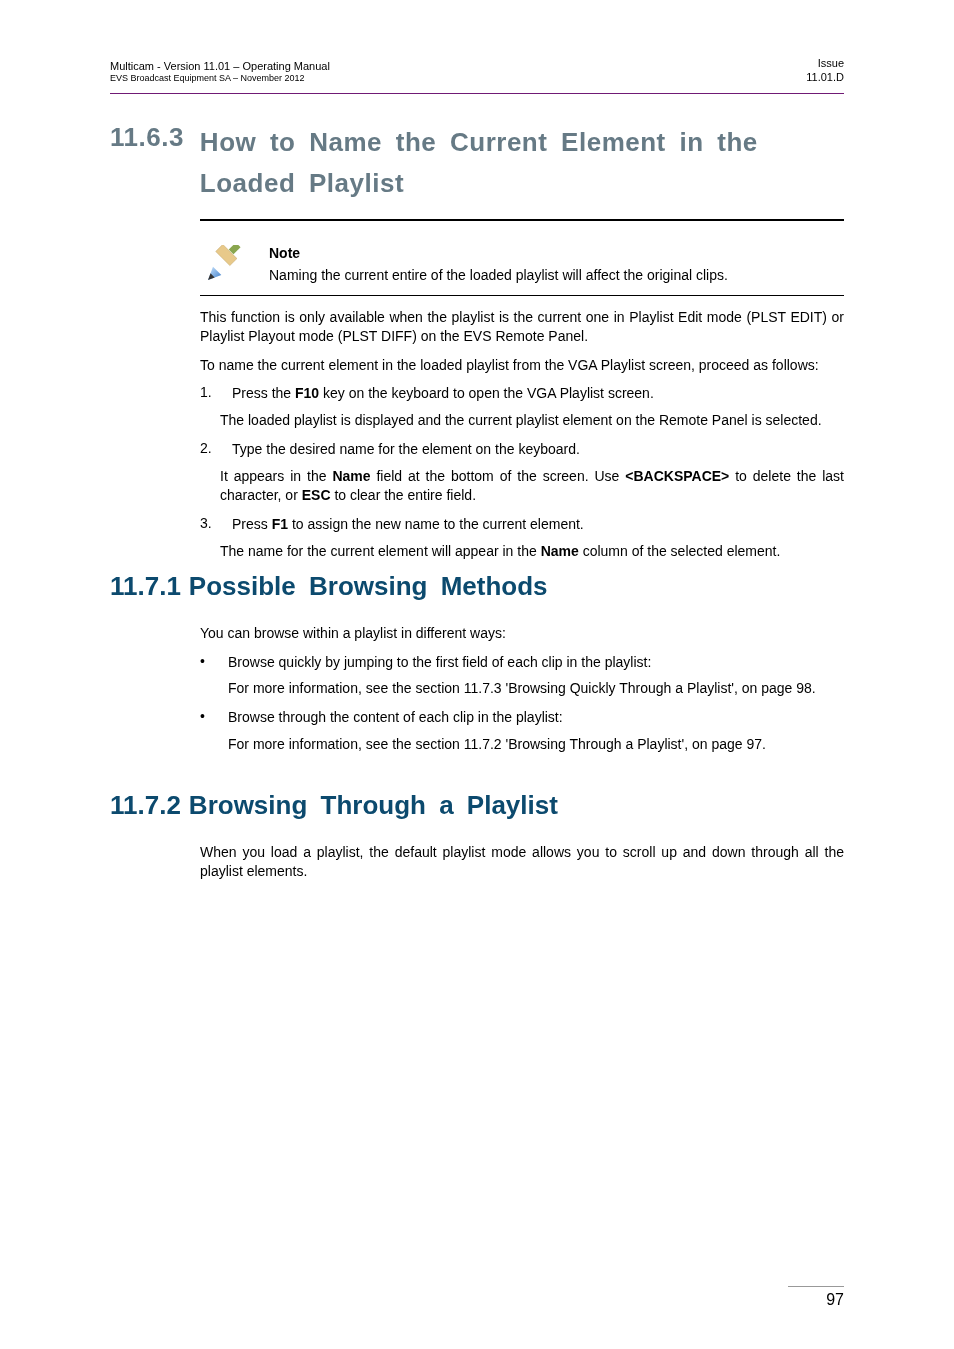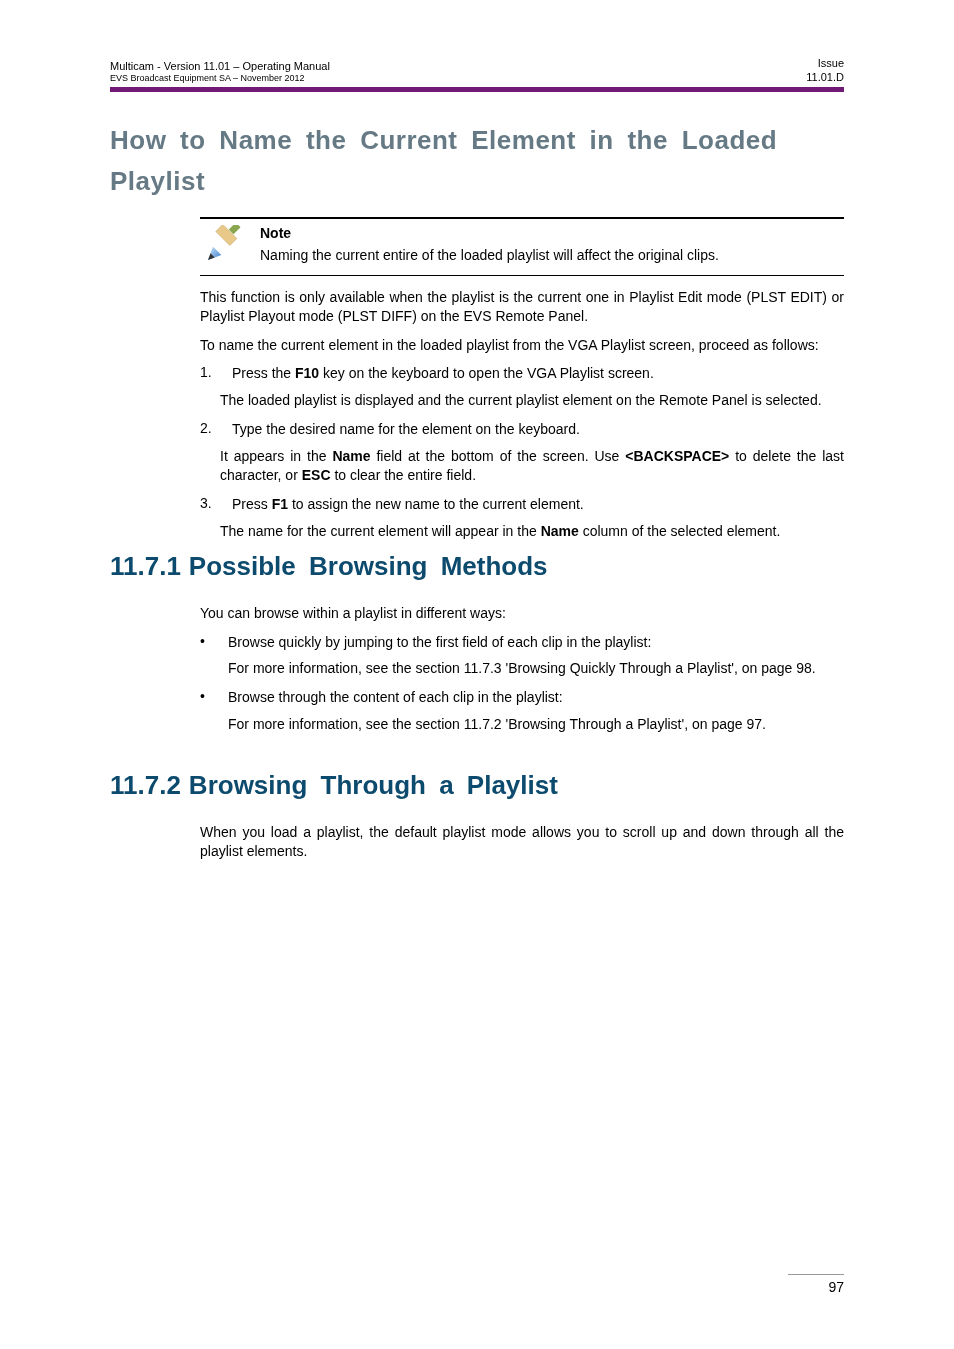--- a/index.html
+++ b/index.html
@@ -11,43 +11,43 @@
     position: relative;
     color: #000;
   }
   .page {
     padding: 56px 110px 40px 110px;
   }
   .header-row {
     display: flex;
     justify-content: space-between;
     align-items: flex-end;
-    border-bottom: 5px solid #701a75;
-    padding-bottom: 2px;
+    border-bottom: 1px solid #701a75;
+    padding-bottom: 8px;
     margin-bottom: 28px;
   }
   .header-left { font-size: 11px; line-height: 1.3; }
   .header-left .line1 { font-size: 11px; }
   .header-left .line2 { font-size: 9px; }
   .header-right { font-size: 11px; text-align: right; line-height: 1.3; }
   .h3-num {
     color: #667a85;
     font-weight: bold;
     font-size: 26px;
     display: flex;
     gap: 16px;
     margin-bottom: 14px;
     letter-spacing: 0.5px;
   }
   .h3-num .num { flex: 0 0 auto; }
   .h3-num .txt { flex: 1; word-spacing: 6px; line-height: 1.6; }
   .body-block { margin-left: 90px; }
   .note-rule-top { border-top: 2px solid #000; margin-top: 10px; }
   .note-rule-bottom { border-bottom: 1px solid #000; padding-bottom: 10px; margin-bottom: 12px; }
-  .note-wrap { display: flex; gap: 14px; padding-top: 6px; }
+  .note-wrap { display: flex; gap: 23px; padding-top: 24px; }
   .note-icon { flex: 0 0 46px; height: 40px; }
   .note-content { flex: 1; }
   .note-title { font-weight: bold; font-size: 14px; margin-bottom: 6px; }
   .note-text { font-size: 14px; }
   .para { font-size: 14px; text-align: justify; margin-bottom: 10px; line-height: 1.35; }
   ol.steps { list-style: none; counter-reset: step; margin-top: 4px; }
   ol.steps > li { counter-increment: step; margin-bottom: 10px; }
   ol.steps > li .step-row { display: flex; gap: 10px; }
   ol.steps > li .step-num::before { content: counter(step) "."; font-size: 14px; }
   ol.steps > li .step-num { flex: 0 0 22px; font-size: 14px; }
@@ -71,23 +71,23 @@
     gap: 8px;
     margin-bottom: 22px;
     word-spacing: 6px;
   }
   ul.bullets { list-style: none; margin-top: 6px; }
   ul.bullets > li { display: flex; gap: 14px; margin-bottom: 8px; }
   ul.bullets > li .dot { flex: 0 0 14px; font-size: 14px; }
   ul.bullets > li .btxt { flex: 1; font-size: 14px; text-align: justify; line-height: 1.35; }
   .footer {
     position: absolute;
-    bottom: 54px;
+    bottom: 40px;
     right: 110px;
-    font-size: 14px;
+    font-size: 16px;
     border-top: 1px solid #999;
     padding-top: 4px;
     width: 56px;
     text-align: right;
   }
   .bold { font-weight: bold; }
 </style>
 </head>
 <body>
 
@@ -98,20 +98,21 @@
       <div class="line1">Multicam - Version 11.01 – Operating Manual</div>
       <div class="line2">EVS Broadcast Equipment SA – November 2012</div>
     </div>
     <div class="header-right">
       <div>Issue</div>
       <div>11.01.D</div>
     </div>
   </div>
 
   <div class="h3-num">
+    <div class="num">11.6.3</div>
     <div class="txt">How to Name the Current Element in the Loaded Playlist</div>
   </div>
 
   <div class="body-block">
     <div class="note-rule-top note-rule-bottom">
       <div class="note-wrap">
         <div class="note-icon">
           <svg viewBox="0 0 48 48" width="46" height="40">
             <defs>
               <linearGradient id="g1" x1="0" y1="0" x2="1" y2="1">

